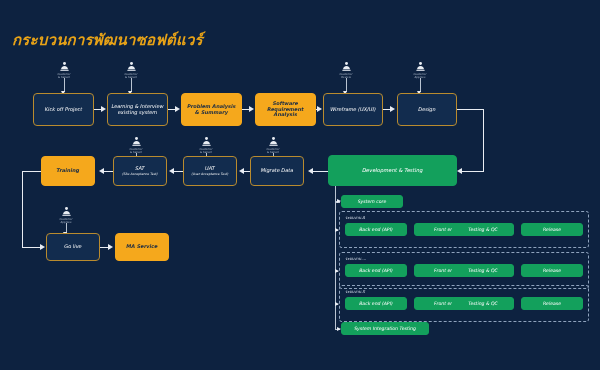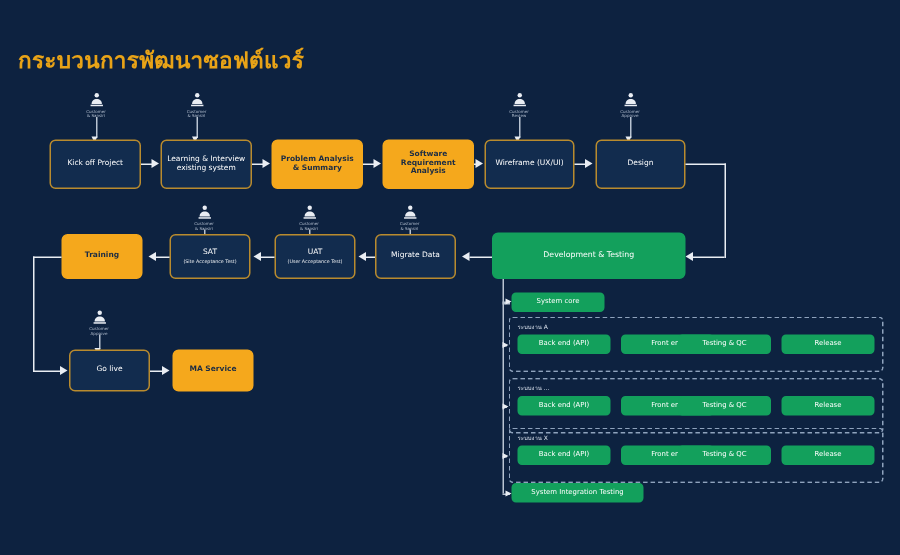--- a/index.html
+++ b/index.html
@@ -1,18 +1,18 @@
 <!DOCTYPE html>
 <html><head>
 <meta charset="utf-8">
 <style>
   html,body{margin:0;padding:0;background:#0d2240;}
   body{width:600px;height:370px;overflow:hidden;
        font-family:"DejaVu Sans","Liberation Sans",sans-serif;}
-  #root{position:relative;width:600px;height:370px;background:#0d2240;}
+  #root{position:relative;width:600px;height:370px;background:#0d2240;font-style:italic;}
 
   .title{position:absolute;left:12px;top:28px;font-size:15px;font-weight:bold;
          color:#e8a317;letter-spacing:.2px;white-space:nowrap;}
 
   
   .node{position:absolute;box-sizing:border-box;display:flex;align-items:center;
         justify-content:center;text-align:center;border-radius:4px;line-height:1.15;}
   .node .lbl{display:block;padding:0 3px;}
   .node .sub{display:block;font-size:3.2px;opacity:.92;margin-top:1px;}
 

